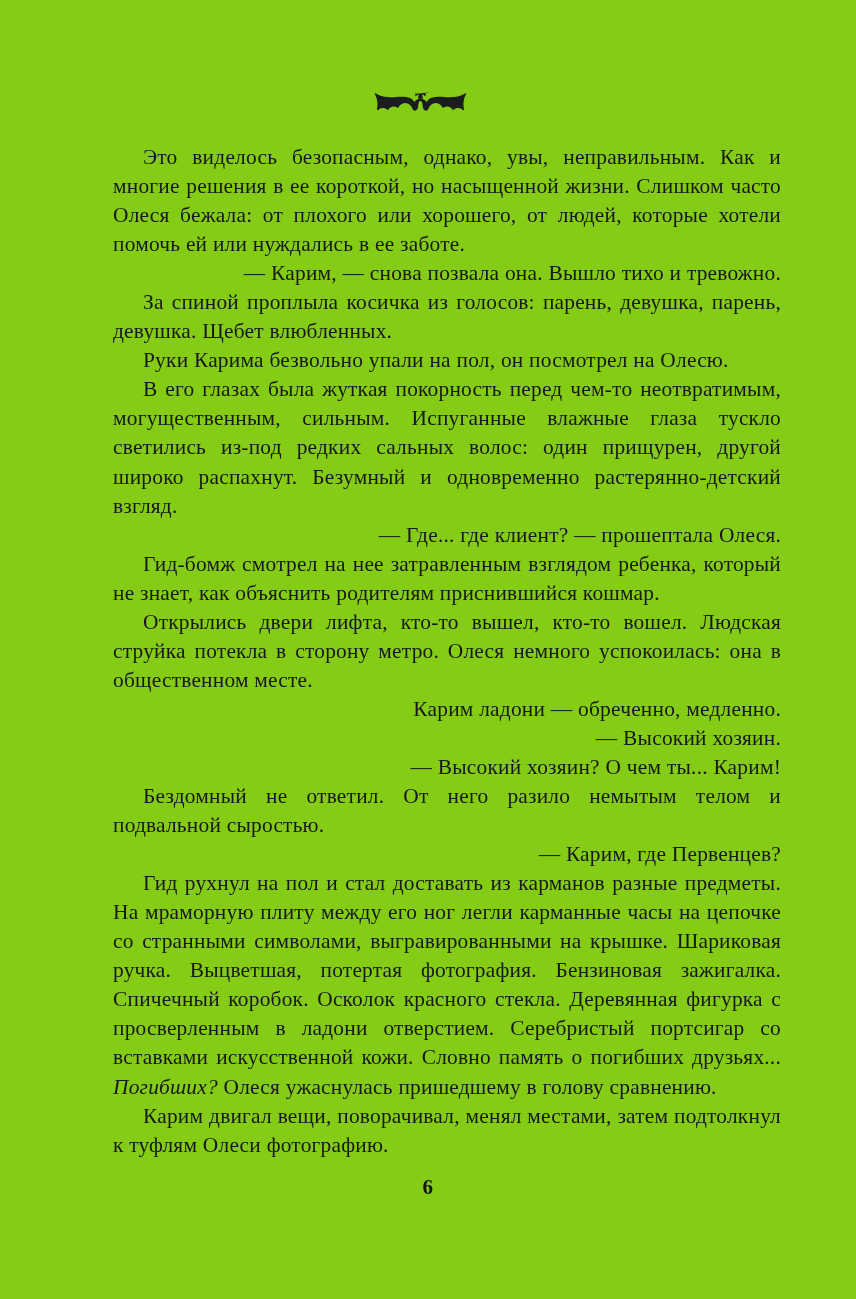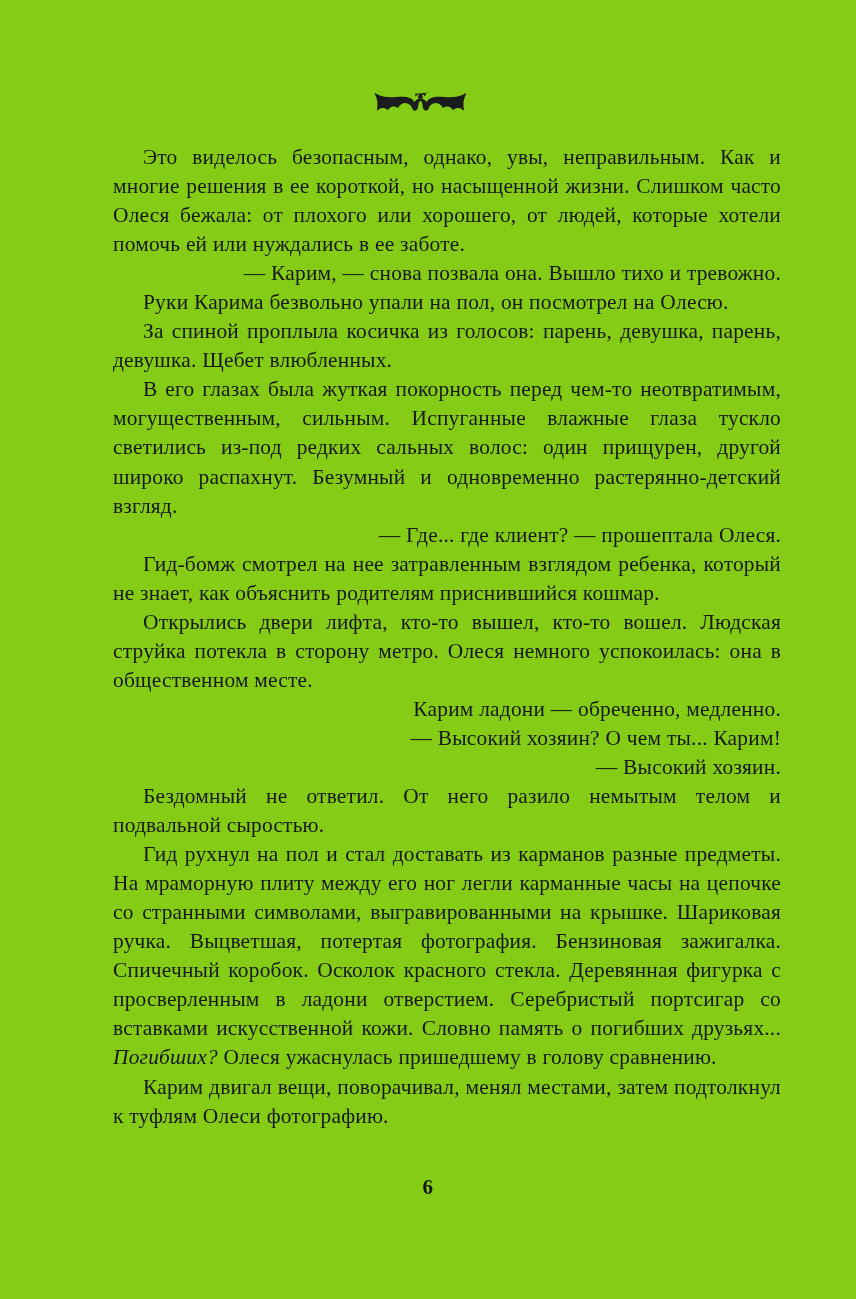--- a/index.html
+++ b/index.html
@@ -153,30 +153,31 @@
         c0-1.1-0.9-1.4-1.6-0.6
         c-1.3 1.6-3.0 2.8-4.6 3.9
         c-0.1-1.7-0.3-3.6-0.9-5.3
         C131.6 7.6 130.2 6 128 6 Z"></path>
     </svg>
   </div>
 
   <div class="textcol">
     <p class="para indent">Это виделось безопасным, однако, увы, неправильным. Как и многие решения в ее короткой, но насыщенной жизни. Слишком часто Олеся бежала: от плохого или хорошего, от людей, которые хотели помочь ей или нуждались в ее заботе.</p>
     <p class="para dialogue">— Карим, — снова позвала она. Вышло тихо и тревожно.</p>
+    <p class="para indent">За спиной проплыла косичка из голосов: парень, девушка, парень, девушка. Щебет влюбленных.</p>
     <p class="para indent">Руки Карима безвольно упали на пол, он посмотрел на Олесю.</p>
-    <p class="para indent">За спиной проплыла косичка из голосов: парень, девушка, парень, девушка. Щебет влюбленных.</p>
     <p class="para indent">В его глазах была жуткая покорность перед чем-то неотвратимым, могущественным, сильным. Испуганные влажные глаза тускло светились из-под редких сальных волос: один прищурен, другой широко распахнут. Безумный и одновременно растерянно-детский взгляд.</p>
     <p class="para dialogue">— Где... где клиент? — прошептала Олеся.</p>
     <p class="para indent">Гид-бомж смотрел на нее затравленным взглядом ребенка, который не знает, как объяснить родителям приснившийся кошмар.</p>
     <p class="para indent">Открылись двери лифта, кто-то вышел, кто-то вошел. Людская струйка потекла в сторону метро. Олеся немного успокоилась: она в общественном месте.</p>
     <p class="para dialogue">Карим ладони — обреченно, медленно.</p>
+    <p class="para dialogue">— Высокий хозяин.</p>
     <p class="para dialogue">— Высокий хозяин? О чем ты... Карим!</p>
-    <p class="para dialogue">— Высокий хозяин.</p>
     <p class="para indent">Бездомный не ответил. От него разило немытым телом и подвальной сыростью.</p>
+    <p class="para dialogue">— Карим, где Первенцев?</p>
     <p class="para indent">
       <span>Гид рухнул на пол и стал доставать из карманов разные предметы. На мраморную плиту между его ног легли карманные часы на цепочке со странными символами, выгравированными на крышке. Шариковая ручка. Выцветшая, потертая фотография. Бензиновая зажигалка. Спичечный коробок. Осколок красного стекла. Деревянная фигурка с просверленным в ладони отверстием. Серебристый портсигар со вставками искусственной кожи. Словно память о погибших друзьях... </span><em class="it">Погибших?</em><span> Олеся ужаснулась пришедшему в голову сравнению.</span>
     </p>
     <p class="para indent">Карим двигал вещи, поворачивал, менял местами, затем подтолкнул к туфлям Олеси фотографию.</p>
   </div>
 
   <div class="folio">6</div>
 
 </div>
 

